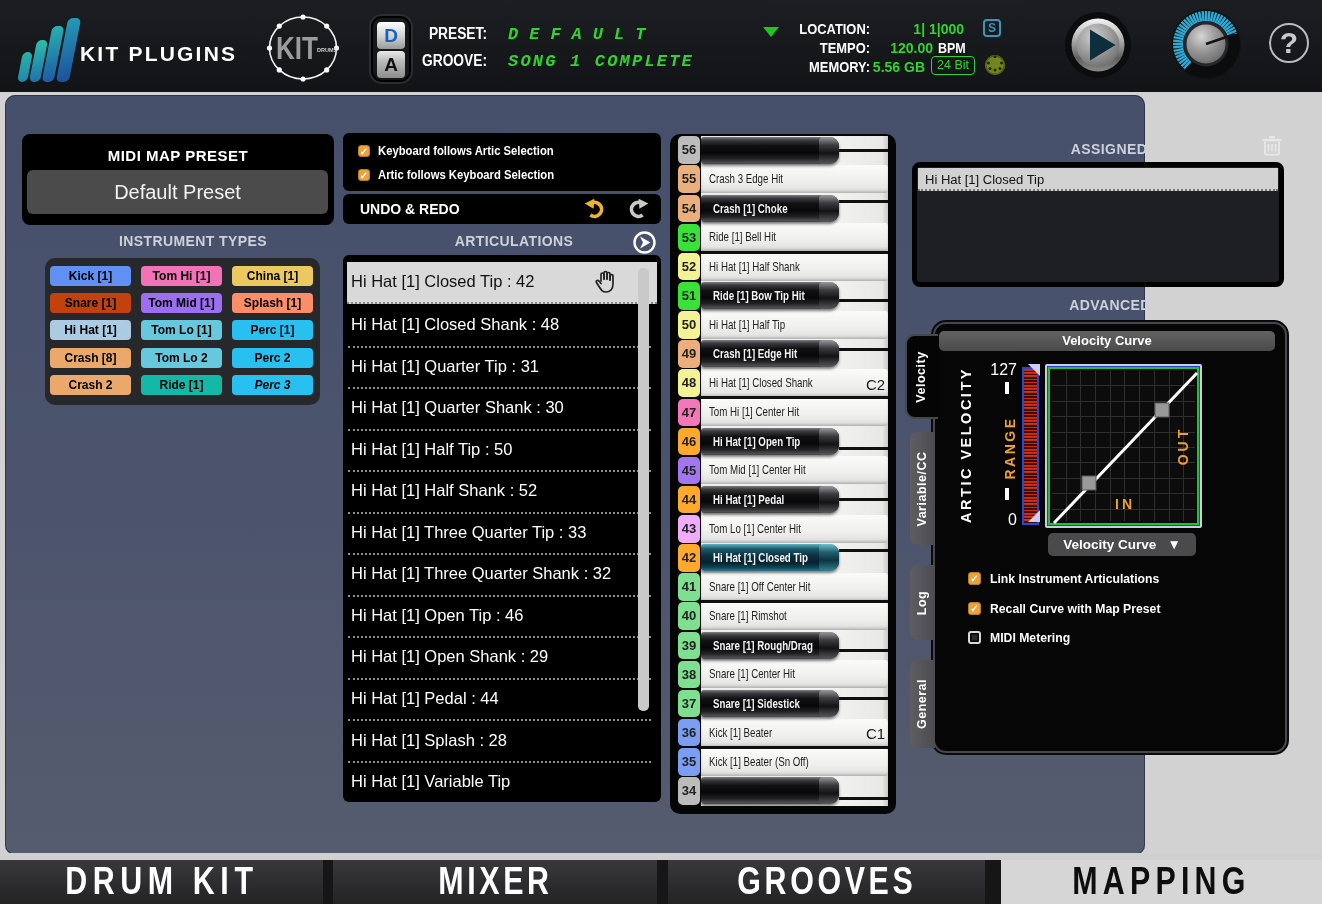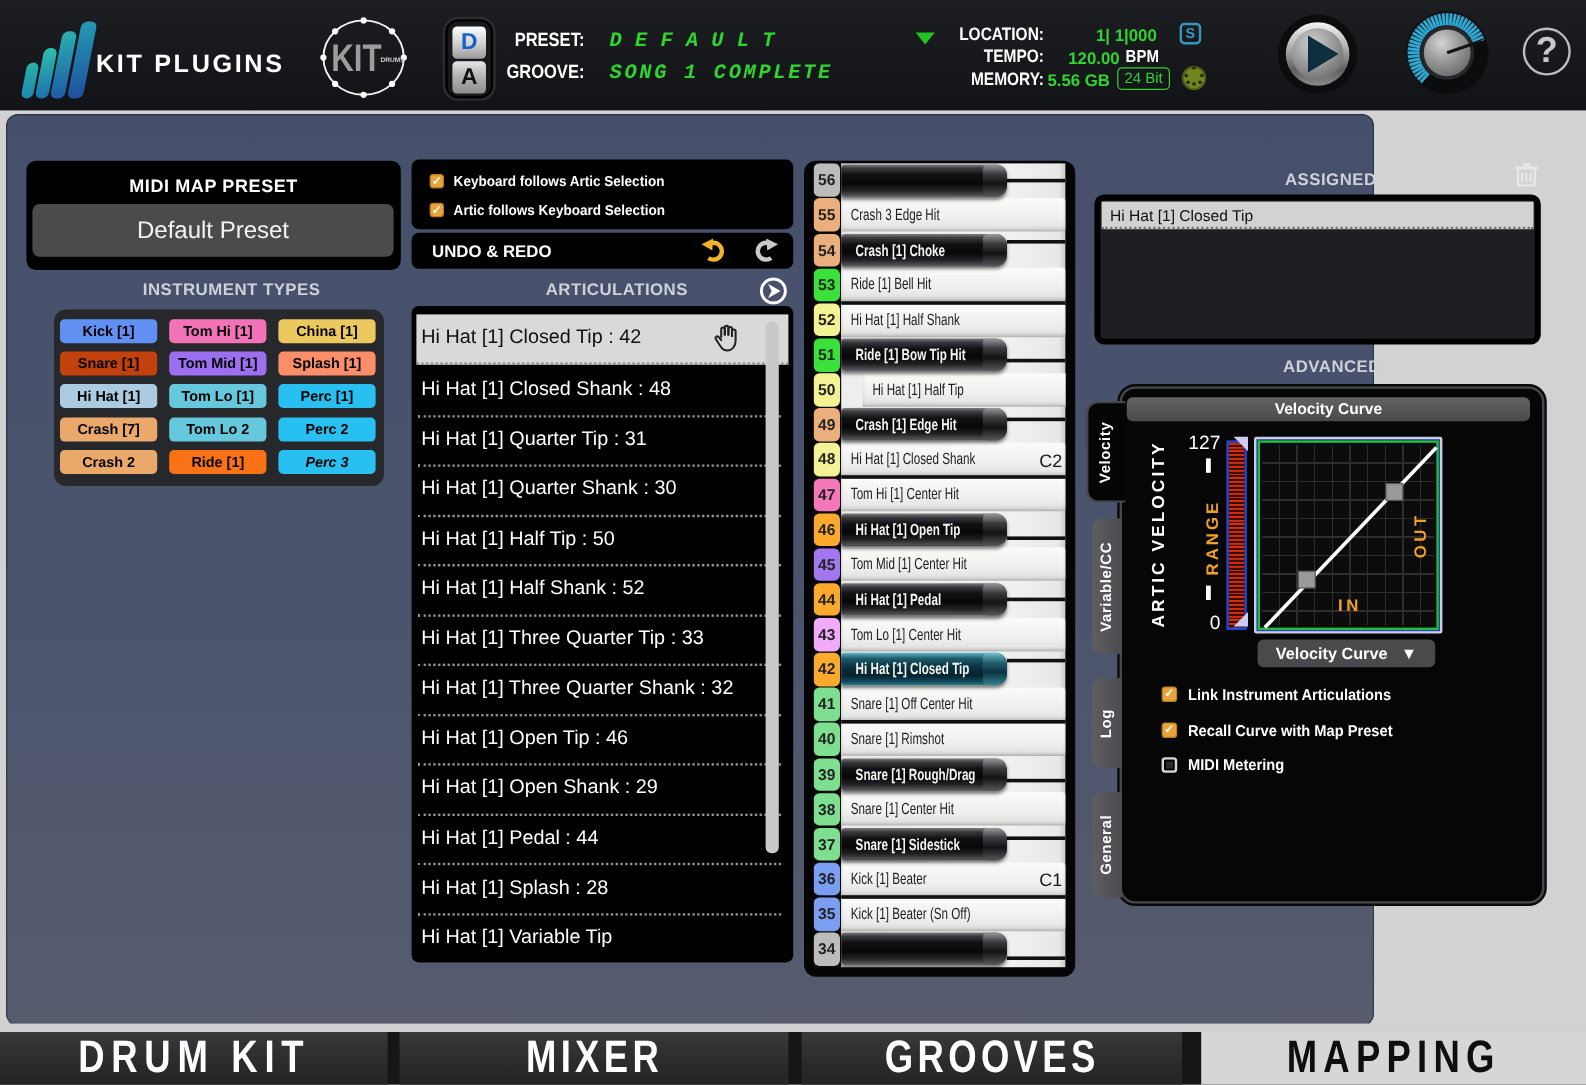--- a/index.html
+++ b/index.html
@@ -221,25 +221,25 @@
 <div id="itgrid" class="abs">
       <div class="itbtn" style="left:5px;top:8.0px;background:#6090f2;">Kick [1]</div>
       <div class="itbtn" style="left:96px;top:8.0px;background:#f272b8;">Tom Hi [1]</div>
       <div class="itbtn" style="left:187px;top:8.0px;background:#ecc95f;">China [1]</div>
       <div class="itbtn" style="left:5px;top:35.2px;background:#c2410c;">Snare [1]</div>
       <div class="itbtn" style="left:96px;top:35.2px;background:#9c6ef0;">Tom Mid [1]</div>
       <div class="itbtn" style="left:187px;top:35.2px;background:#fa8e68;">Splash [1]</div>
       <div class="itbtn" style="left:5px;top:62.4px;background:#aacbe2;">Hi Hat [1]</div>
       <div class="itbtn" style="left:96px;top:62.4px;background:#66c8dc;">Tom Lo [1]</div>
       <div class="itbtn" style="left:187px;top:62.4px;background:#28c0f0;">Perc [1]</div>
-      <div class="itbtn" style="left:5px;top:89.6px;background:#eaa96b;">Crash [7]</div>
+      <div class="itbtn" style="left:5px;top:89.6px;background:#eaa96b;">Crash [8]</div>
       <div class="itbtn" style="left:96px;top:89.6px;background:#66c8dc;">Tom Lo 2</div>
       <div class="itbtn" style="left:187px;top:89.6px;background:#28c0f0;">Perc 2</div>
       <div class="itbtn" style="left:5px;top:116.8px;background:#eaa96b;">Crash 2</div>
-      <div class="itbtn" style="left:96px;top:116.8px;background:#f97316;">Ride [1]</div>
+      <div class="itbtn" style="left:96px;top:116.8px;background:#14b8a6;">Ride [1]</div>
       <div class="itbtn" style="left:187px;top:116.8px;background:#28c0f0;font-style:italic;">Perc 3</div>
     </div>
 <div id="chkbox" class="abs">
 <div class="ckrow" style="top:11px;">
         <div class="ck">✓</div>
         <div class="cklab">Keyboard follows Artic Selection</div>
       </div>
 <div class="ckrow" style="top:35px;">
         <div class="ck">✓</div>
         <div class="cklab">Artic follows Keyboard Selection</div>
@@ -303,21 +303,21 @@
 <div class="abs" style="left:23px;top:0;width:187px;height:670px;background:linear-gradient(90deg,#ededeb,#f6f6f4 60%,#e8e8e6 97%,#c9c9c7 100%);"></div>
 <div class="wkey" style="top:29.6px;height:28.1px;">
           <div class="wlab" style="top:6px;">Crash 3 Edge Hit</div>
         </div>
         <div class="wkey" style="top:87.9px;height:28.1px;">
           <div class="wlab" style="top:6px;">Ride [1] Bell Hit</div>
         </div>
         <div class="wkey" style="top:117.0px;height:28.1px;">
           <div class="wlab" style="top:6px;">Hi Hat [1] Half Shank</div>
         </div>
-        <div class="wkey" style="top:175.3px;height:28.1px;margin-left:18px;">
+        <div class="wkey" style="top:175.3px;height:28.1px;">
           <div class="wlab" style="top:6px;">Hi Hat [1] Half Tip</div>
         </div>
         <div class="wkey" style="top:233.5px;height:28.1px;">
           <div class="wlab" style="top:6px;">Hi Hat [1] Closed Shank</div>
         </div>
         <div class="wkey" style="top:262.7px;height:28.1px;">
           <div class="wlab" style="top:6px;">Tom Hi [1] Center Hit</div>
         </div>
         <div class="wkey" style="top:320.9px;height:28.1px;">
           <div class="wlab" style="top:6px;">Tom Mid [1] Center Hit</div>

